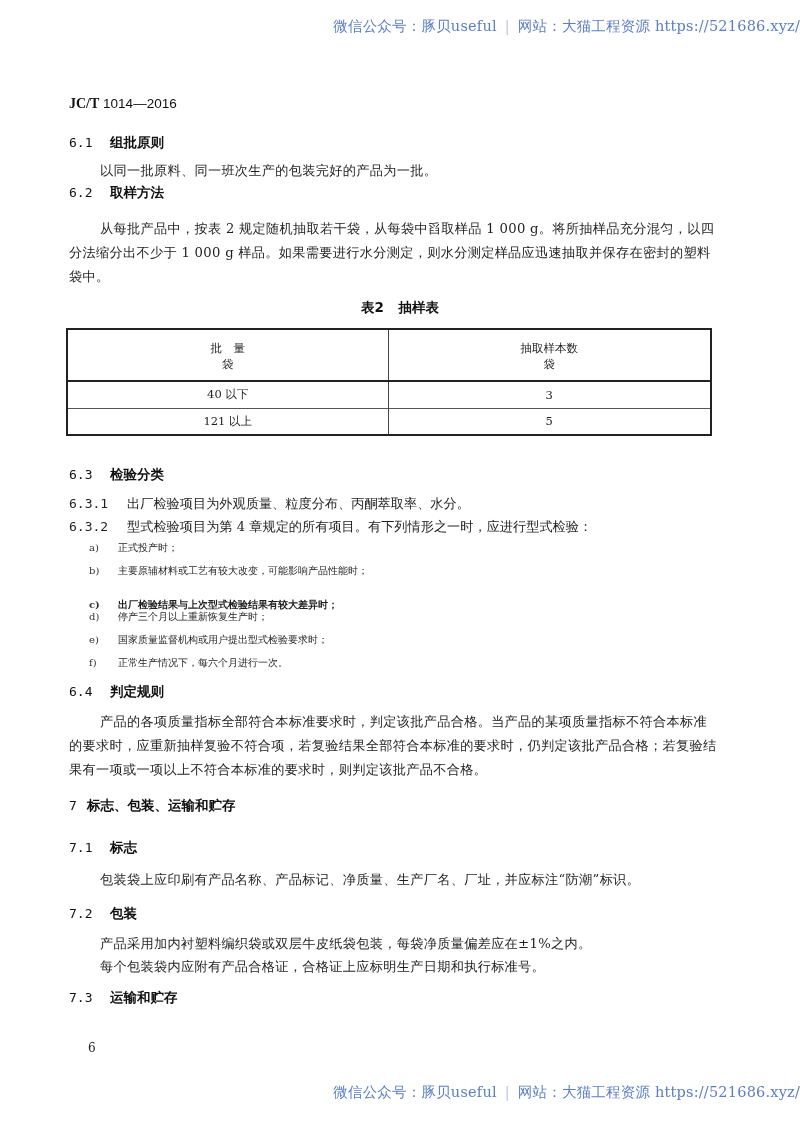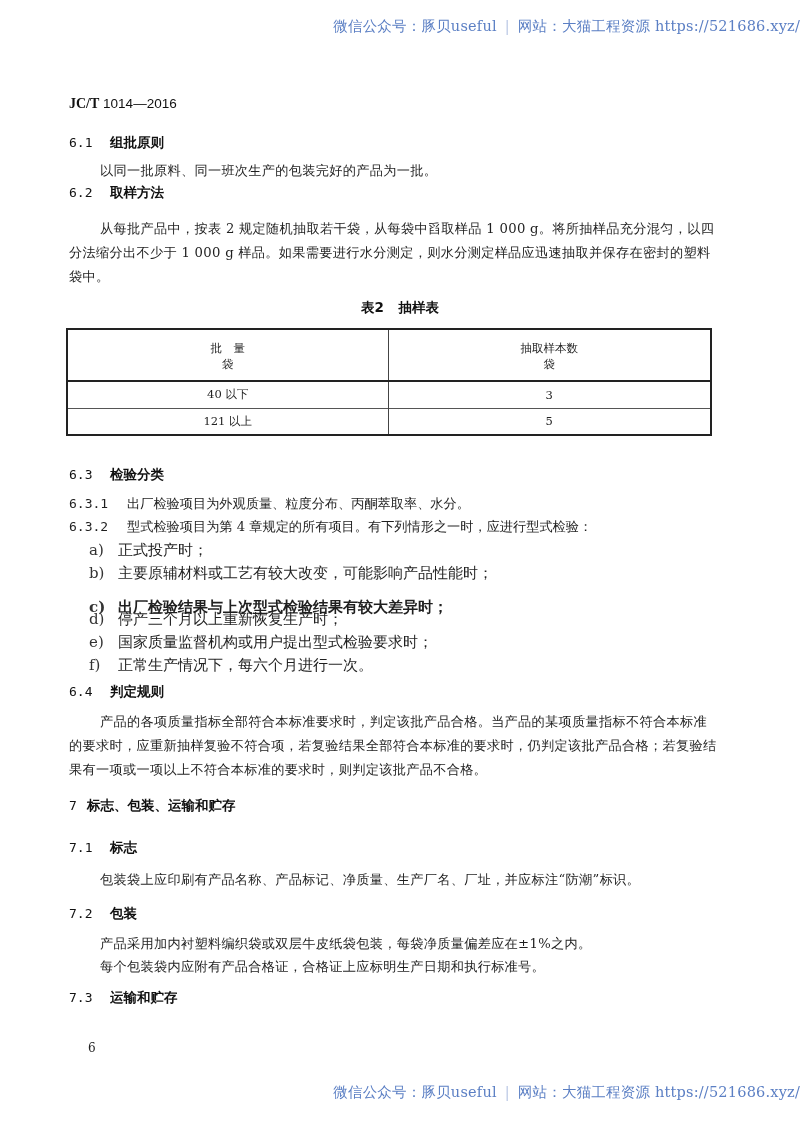--- a/index.html
+++ b/index.html
@@ -48,21 +48,21 @@
     .clause {
       position: absolute; left: 69px; width: 660px;
       font-family: "DejaVu Serif", "Liberation Serif", serif;
       font-size: 13.2px; color: #1f1f1f; white-space: nowrap;
     }
     .clause .num { display: inline-block; width: 58px; font-family: "DejaVu Sans Mono", "Liberation Mono", monospace; font-size: 13px; }
 
     .list-item {
       position: absolute; left: 89px;
       font-family: "DejaVu Serif", "Liberation Serif", serif;
-      font-size: 15px; color: #1f1f1f; white-space: nowrap;
+      font-size: 10px; color: #1f1f1f; white-space: nowrap;
     }
     .list-item .mark { display: inline-block; width: 29px; color: #333; }
 
     .table-caption {
       position: absolute; left: 0; width: 800px; top: 299px; text-align: center;
       font-family: "DejaVu Sans", "Liberation Sans", sans-serif;
       font-size: 13.5px; font-weight: bold; color: #111; word-spacing: 10px;
     }
 
     table.sample {

